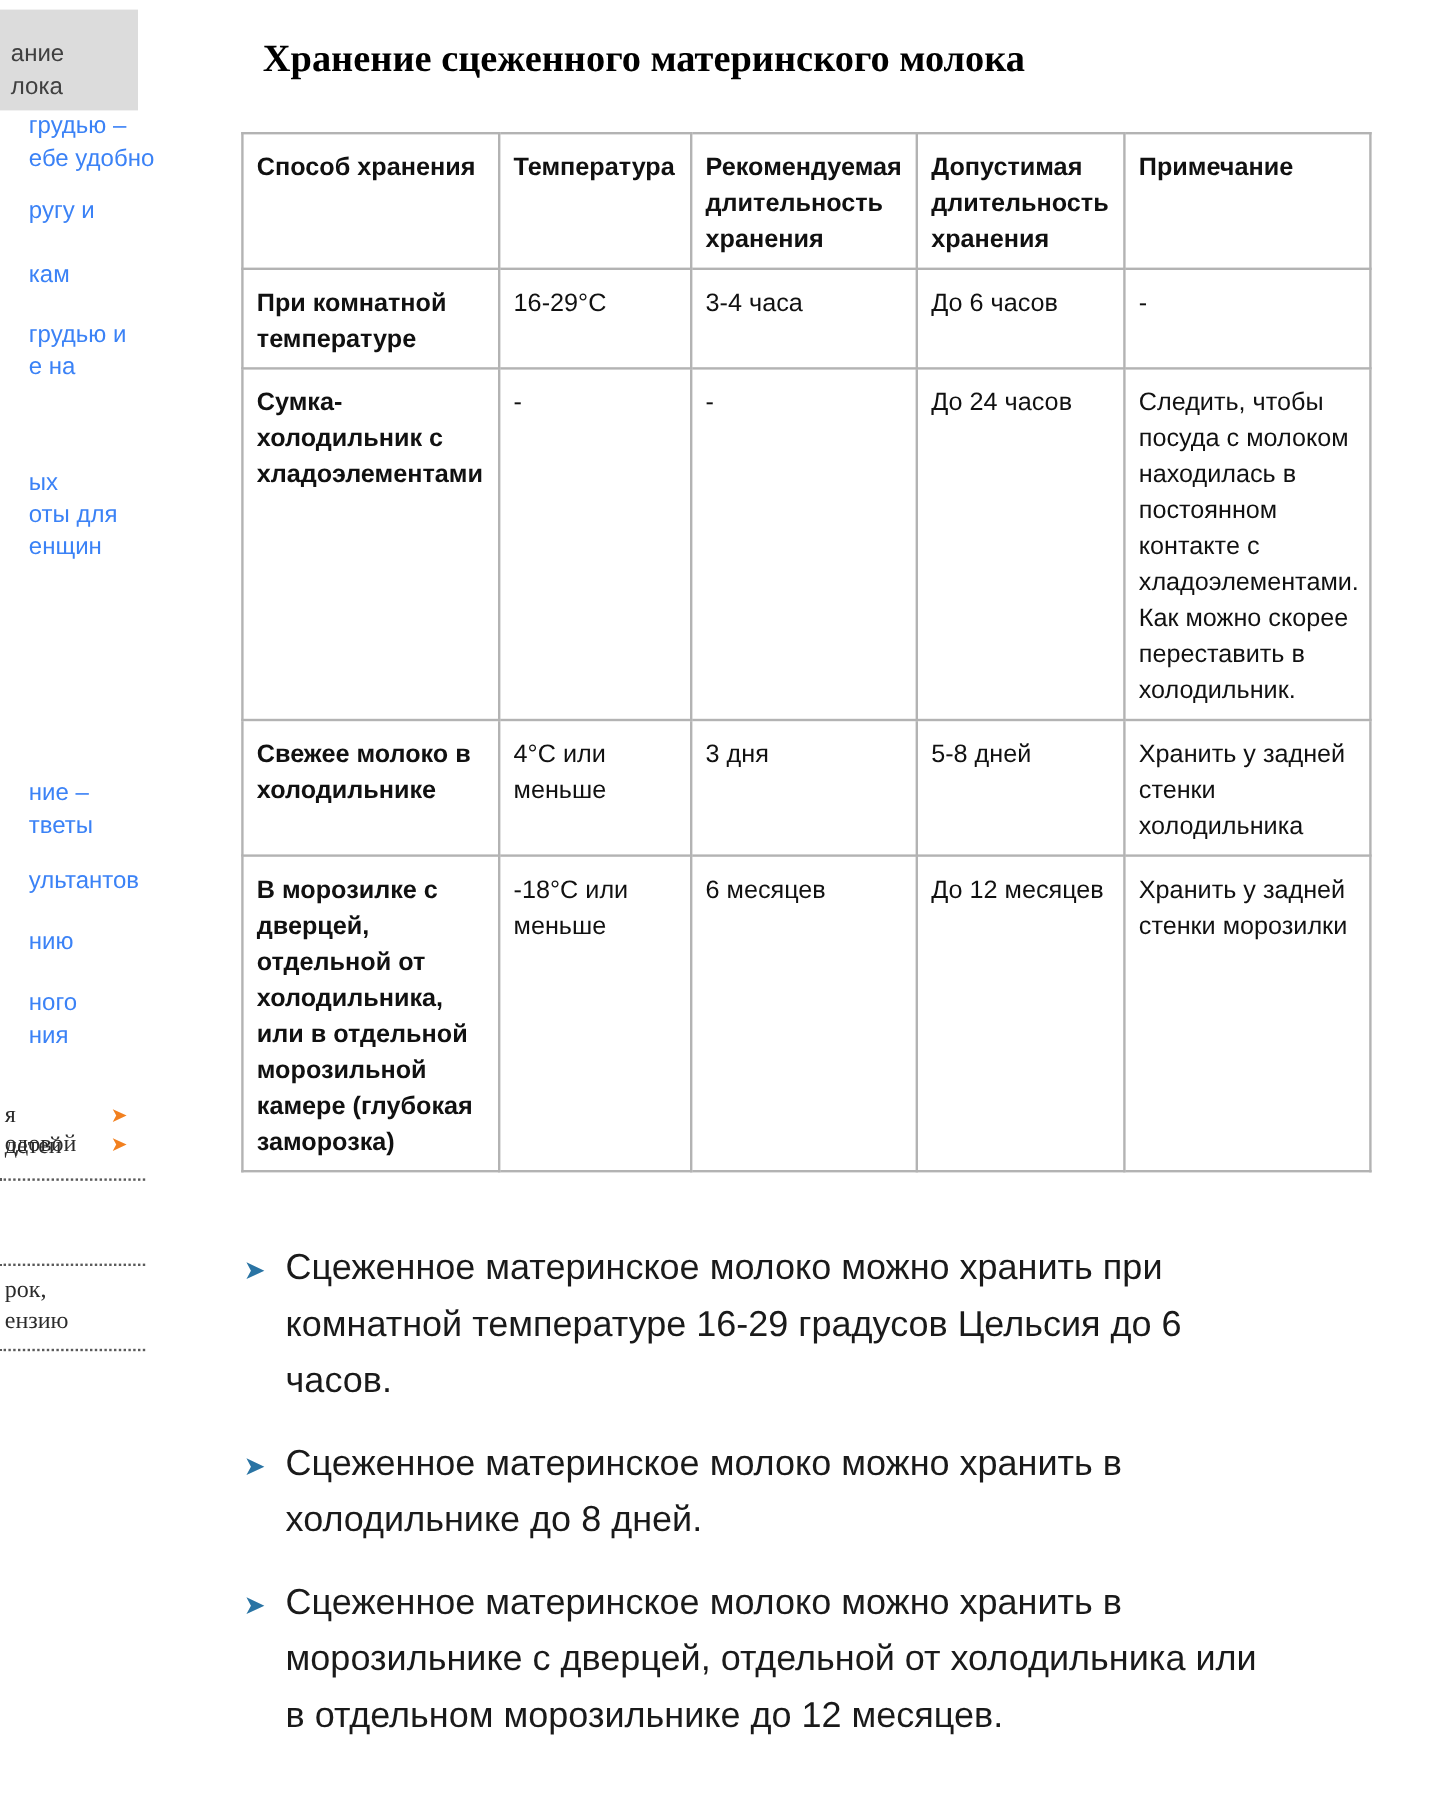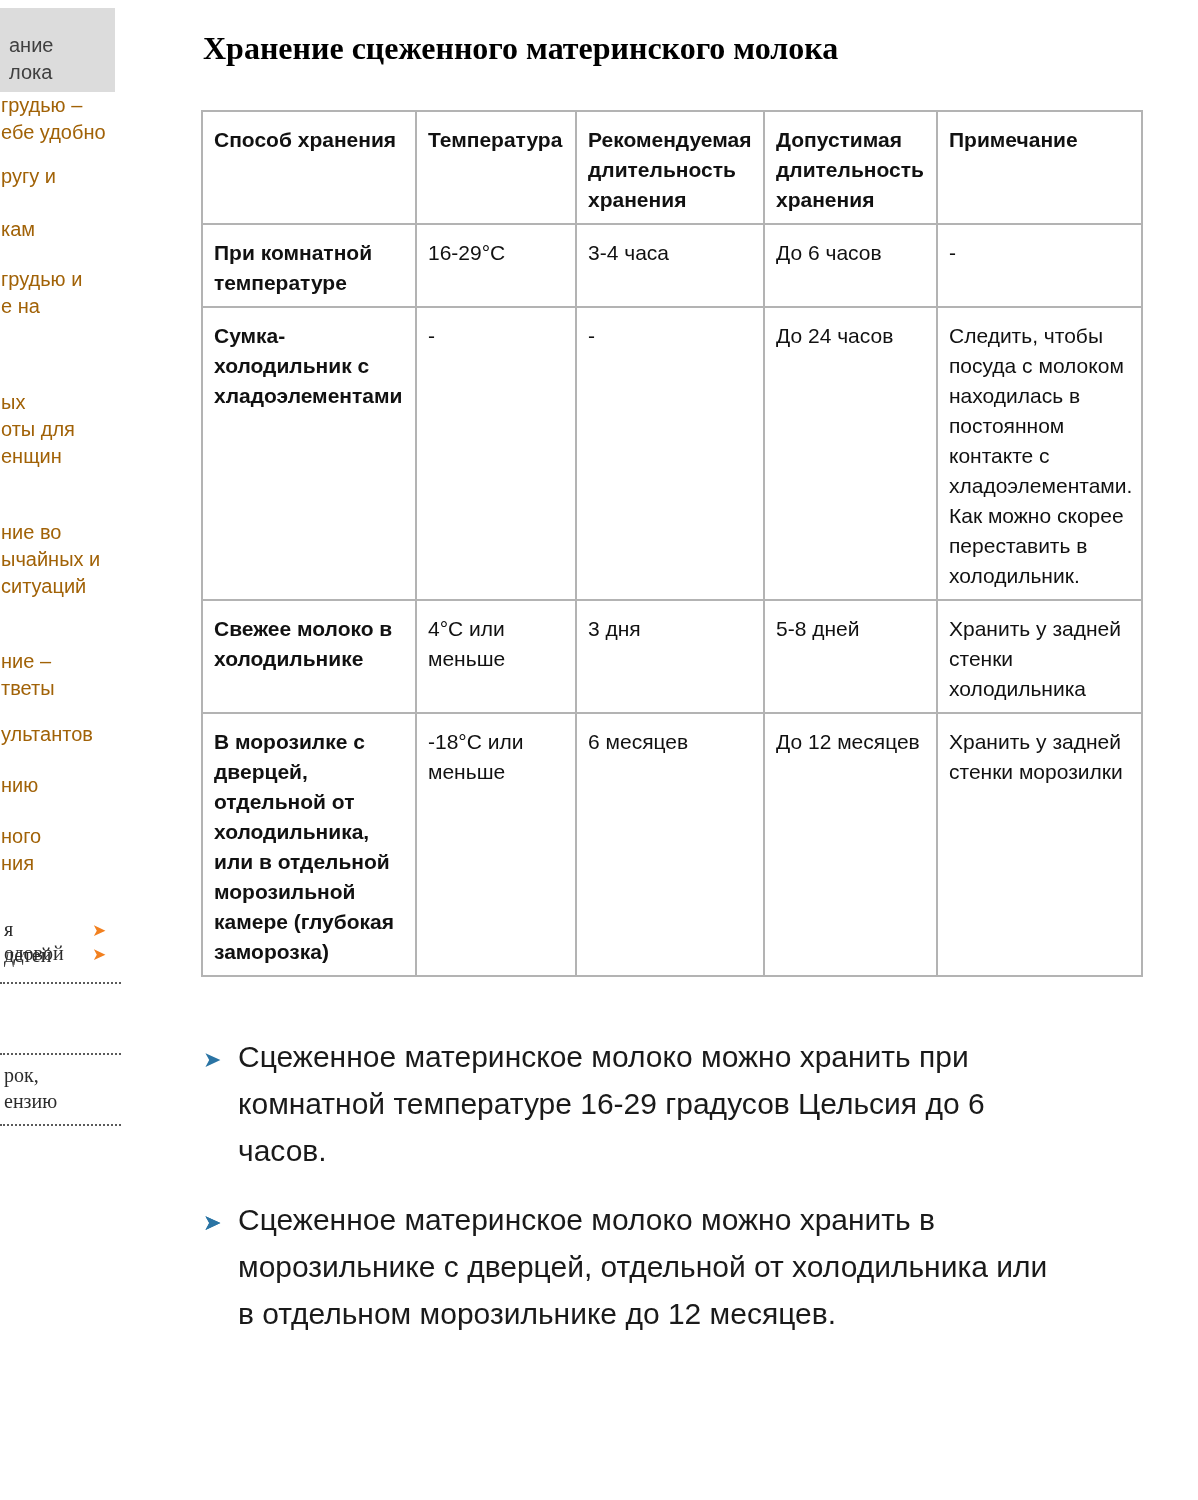--- a/index.html
+++ b/index.html
@@ -3,22 +3,22 @@
 <meta charset="utf-8">
 <style>
   * { margin: 0; padding: 0; box-sizing: border-box; }
   html, body { width: 1198px; height: 1500px; overflow: hidden; background: #ffffff; }
   body { font-family: "Liberation Sans", sans-serif; color: #1c1c1c; position: relative; }
 
   
   .sidebar { position: absolute; left: 0; top: 0; width: 160px; height: 1500px; }
   .side-item, .side-link, .side-serif { position: absolute; left: 0; display: block; }
   .side-link {
-    color: #a16207; font-size: 20px; line-height: 27px; text-decoration: none;
-    padding-left: 1px; white-space: nowrap; cursor: pointer;
+    color: #3b82f6; font-size: 20px; line-height: 27px; text-decoration: none;
+    padding-left: 24px; white-space: nowrap; cursor: pointer;
   }
   .side-item.active {
     background: #dcdcdc; width: 115px; height: 84px; top: 8px;
     padding: 24px 0 0 9px; color: #404040; font-size: 20px; line-height: 27px;
   }
   .side-serif {
     font-family: "Liberation Serif", serif; color: #2b2b2b; font-size: 20px;
     line-height: 26px; padding-left: 4px; white-space: nowrap; text-decoration: none; cursor: pointer;
   }
   .arrow-orange {
@@ -27,21 +27,21 @@
   }
   .dotted-sep {
     position: absolute; left: 0; width: 121px; height: 0;
     border-top: 2px dotted #5a5a5a;
   }
 
   
   .main { position: absolute; left: 201px; top: 0; width: 950px; }
   h1.page-title {
     font-family: "Liberation Serif", serif; font-weight: bold; font-size: 32px;
-    color: #000; padding-top: 30px; margin-left: 2px;
+    color: #000; padding-top: 30px; margin-left: 18px;
   }
 
   table.storage {
     border-collapse: collapse; table-layout: fixed; width: 940px; margin-top: 43px;
   }
   table.storage th, table.storage td {
     border: 2px solid #b3b3b3; vertical-align: top; text-align: left;
     padding: 13px 10px 8px 11px; font-size: 21px; line-height: 30px; color: #111;
     overflow: hidden;
   }
@@ -91,25 +91,20 @@
     <span>грудью и</span><br>
     <span>е на</span>
   </a>
 
   <a class="side-link" style="top:389px">
     <span>ых</span><br>
     <span>оты для</span><br>
     <span>енщин</span>
   </a>
 
-  <a class="side-link" style="top:519px">
-    <span>ние во</span><br>
-    <span>ычайных и</span><br>
-    <span>ситуаций</span>
-  </a>
 
   <a class="side-link" style="top:648px">
     <span>ние –</span><br>
     <span>тветы</span>
   </a>
 
   <a class="side-link" style="top:721px">
     <span>ультантов</span>
   </a>
 
@@ -199,20 +194,21 @@
     </tbody>
   </table>
 
   <ul class="bullets">
     <li>
       <span class="b-arrow">➤</span>
       <span>Сцеженное материнское молоко можно хранить при комнатной температуре 16-29 градусов Цельсия до 6 часов.</span>
     </li>
     <li>
       <span class="b-arrow">➤</span>
+      <span>Сцеженное материнское молоко можно хранить в холодильнике до 8 дней.</span>
     </li>
     <li>
       <span class="b-arrow">➤</span>
       <span>Сцеженное материнское молоко можно хранить в морозильнике с дверцей, отдельной от холодильника или в отдельном морозильнике до 12 месяцев.</span>
     </li>
   </ul>
 
 </main>
 
 </body></html>

